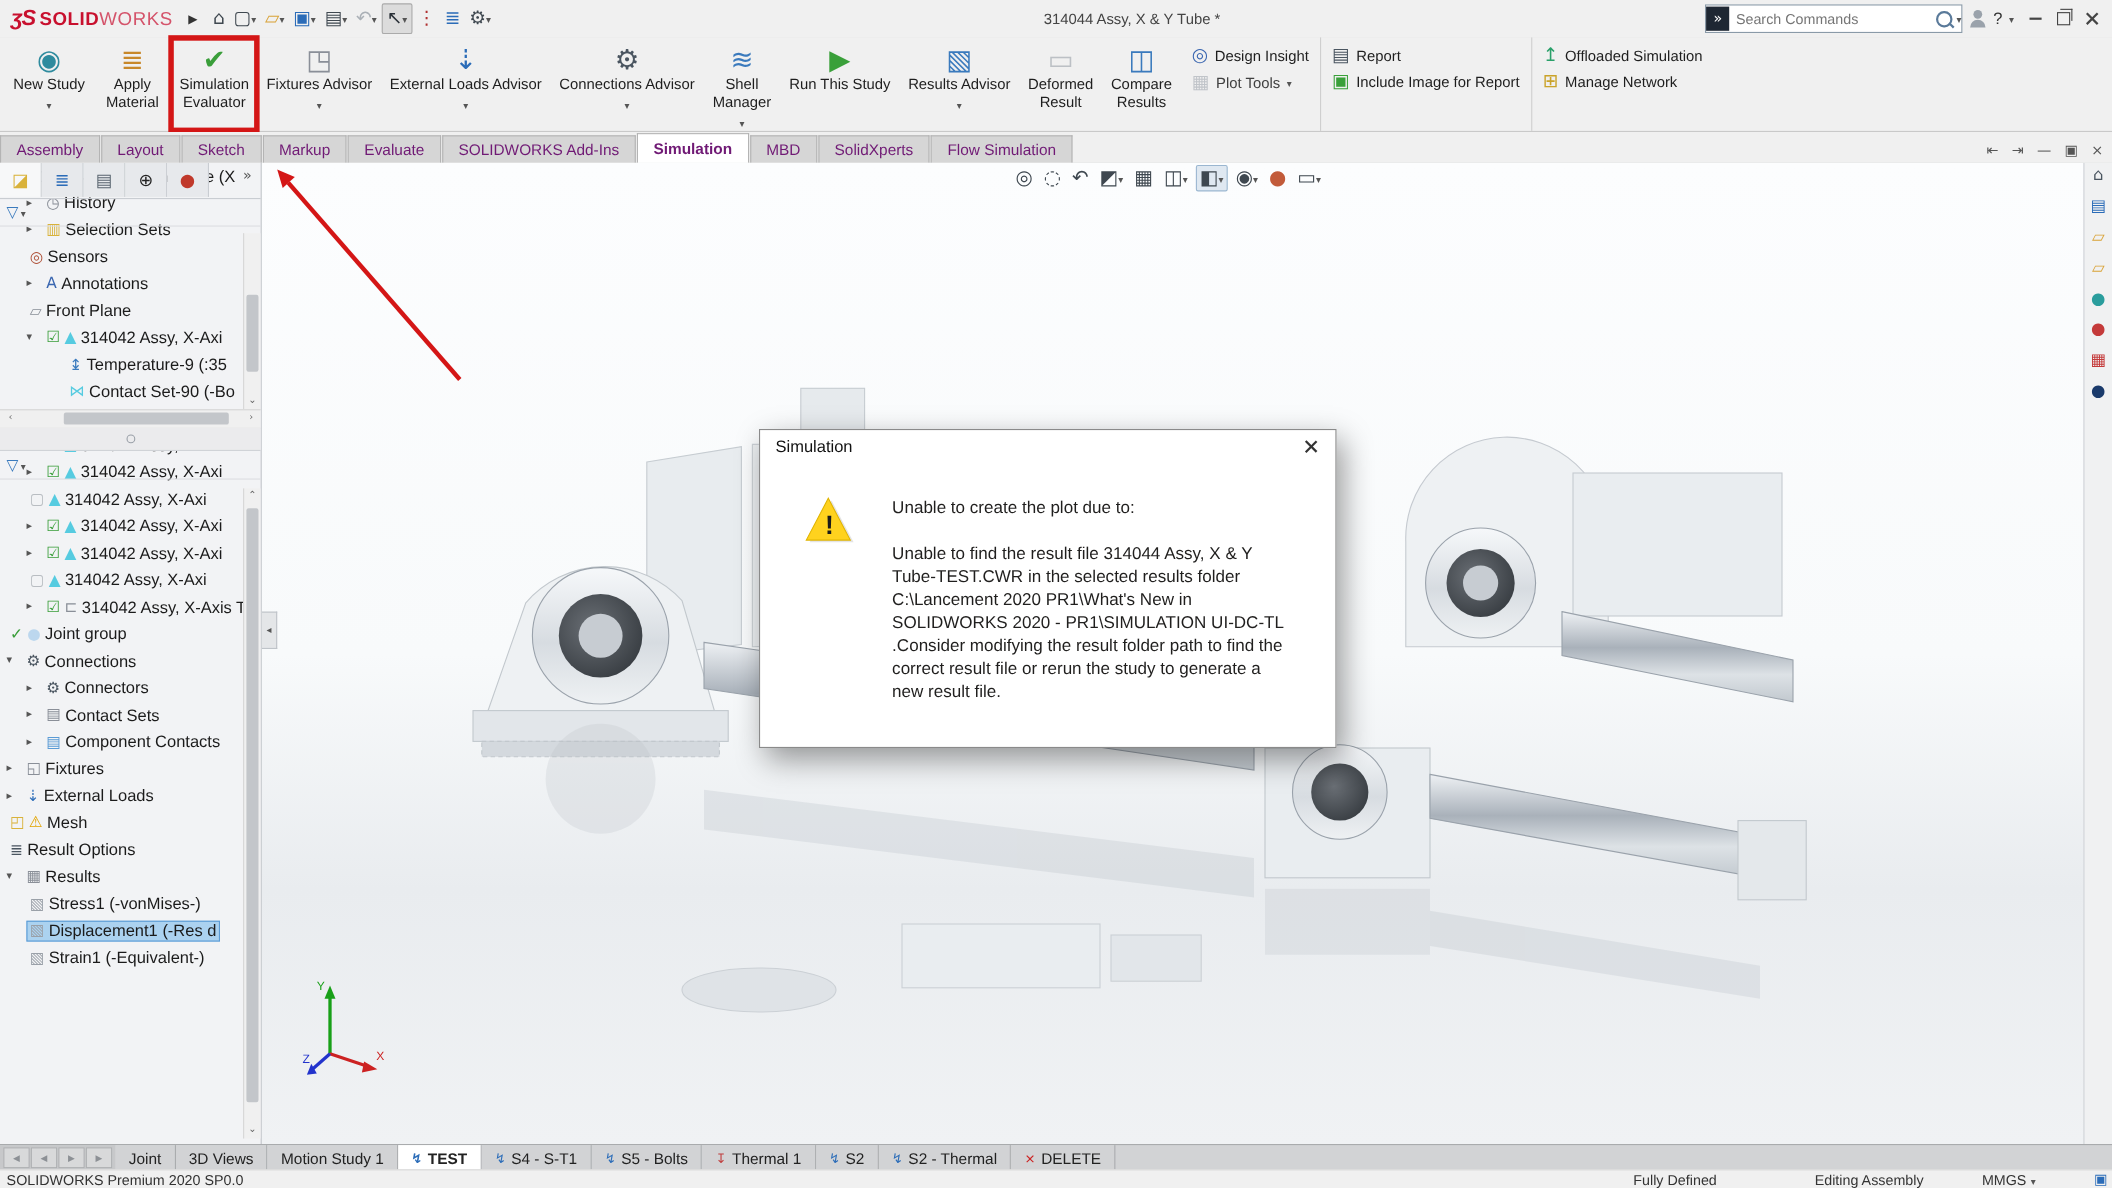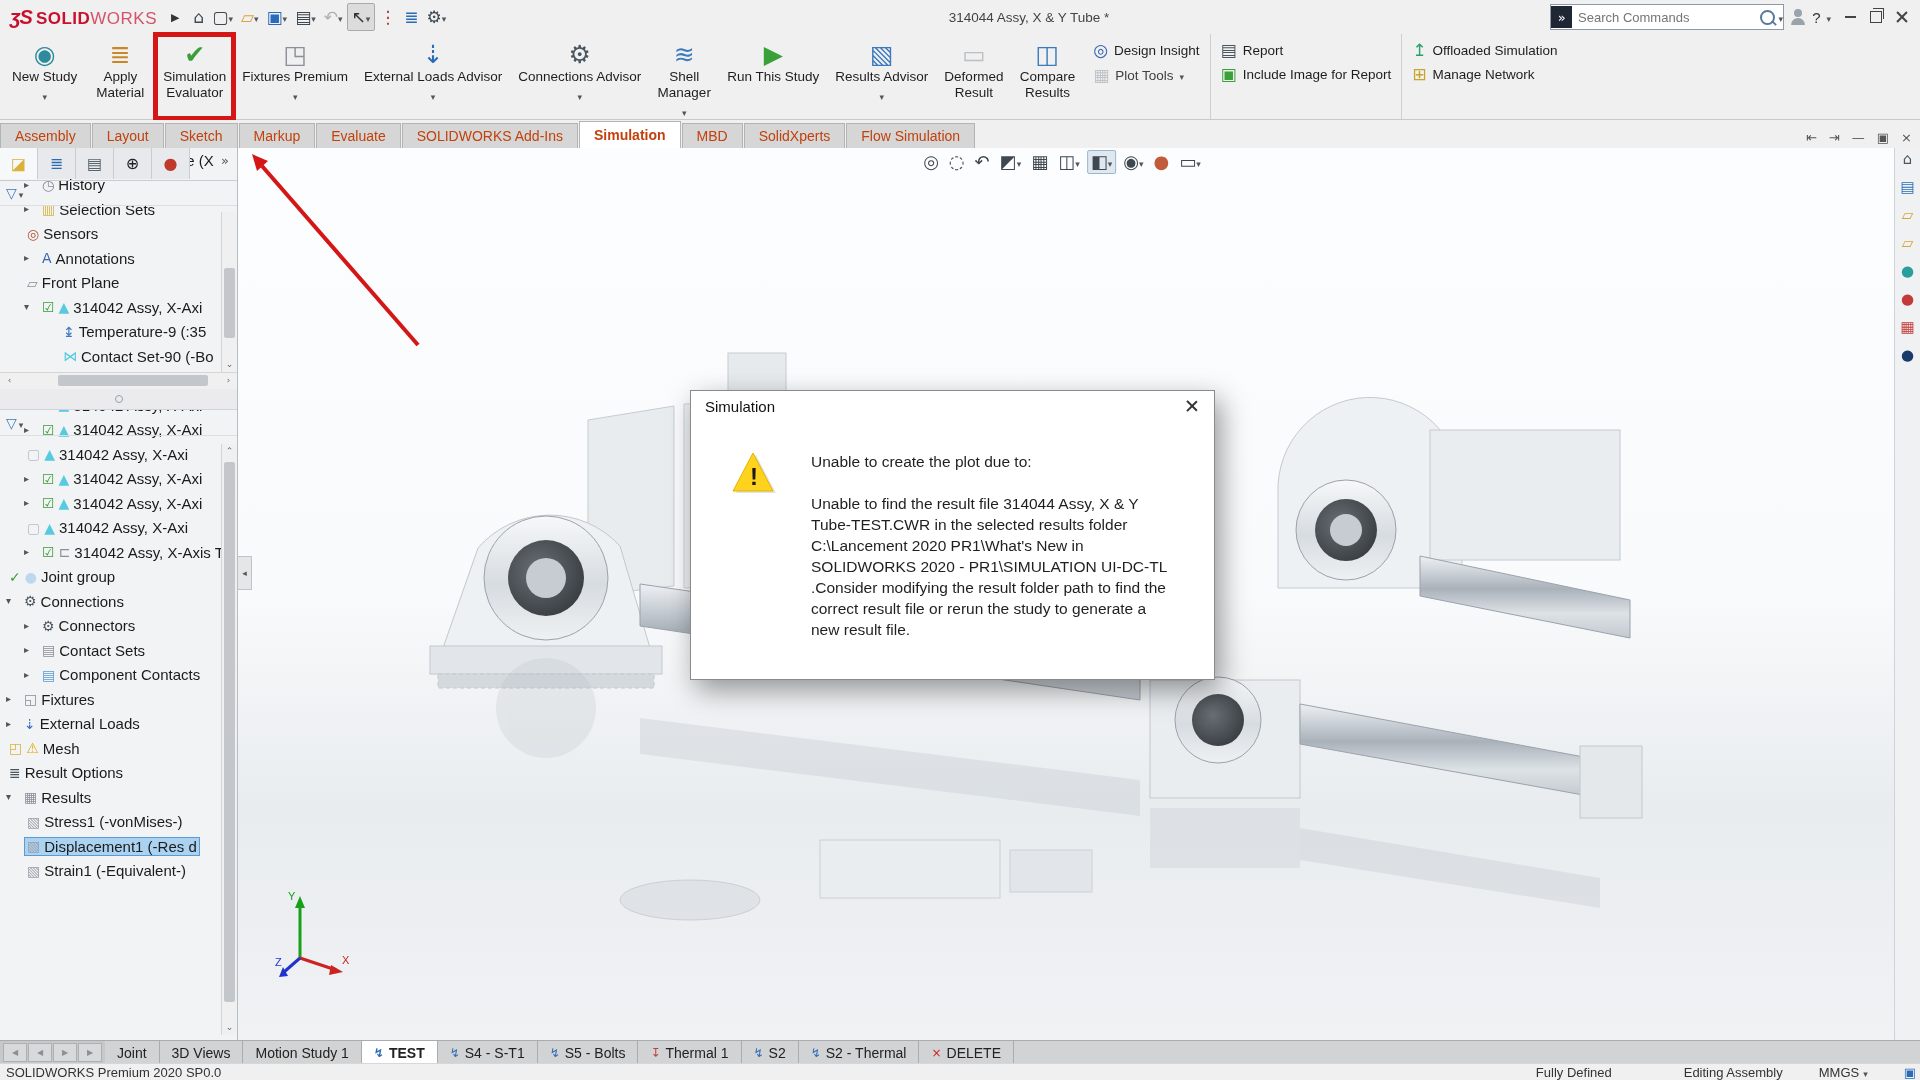--- a/index.html
+++ b/index.html
@@ -58,21 +58,21 @@
   .rstack{display:flex;flex-direction:column;justify-content:flex-start;padding:8px 10px 0;gap:7px;}
   .srow{display:flex;align-items:center;gap:6px;white-space:nowrap;}
   .srow .ric{font-size:17px;}
   .srow .slab{font-size:13.5px;color:#1e1e1e;}
   .srow.disabled .slab{color:#404040;}
 
   
   .cmdtabs{position:absolute;left:0;top:120px;width:1920px;height:28px;background:#f0f0f0;border-bottom:1px solid #bdbdbd;
            display:flex;align-items:flex-end;}
   .ctab{height:24px;display:flex;align-items:center;padding:0 14px;background:#d6d6d6;border:1px solid #b4b4b4;
-        border-bottom:0;margin-right:1px;font-size:14px;color:#c2410c;}
+        border-bottom:0;margin-right:1px;font-size:14px;color:#701a75;}
   .ctab.active{background:#fff;font-weight:bold;height:26px;}
   .ct-right{position:absolute;right:8px;bottom:4px;display:flex;gap:12px;align-items:center;}
   .ct-right .gi{font-size:13px;color:#555;}
 
   
   .workspace{position:absolute;left:0;top:148px;width:1920px;height:892px;display:flex;}
 
   
   .panel{position:relative;width:238px;height:892px;background:#f2f3f5;border-right:1px solid #b8bdc3;box-sizing:border-box;
          overflow:hidden;flex:none;}
@@ -141,21 +141,21 @@
          justify-content:center;font-size:8px;color:#8c9095;}
   .mtab{display:flex;align-items:center;gap:5px;padding:0 12px;font-size:14px;color:#222;background:#d2d3d5;
         border-right:1px solid #aaacae;}
   .mtab.active{background:#fff;font-weight:bold;}
   .mtab .mg{font-size:12px;}
 
   
   .statusbar{position:absolute;left:0;top:1063px;width:1920px;height:17px;background:#f0f0f0;border-top:1px solid #d7d7d7;
              display:flex;align-items:center;font-size:13px;color:#333;}
   .sb-left{margin-left:6px;}
-  .sb-right{position:absolute;right:4px;display:flex;align-items:center;gap:36px;}
+  .sb-right{position:absolute;right:4px;display:flex;align-items:center;gap:53px;}
   .sb-units{display:flex;align-items:center;gap:4px;}
 </style>
 </head>
 <body>
 
 <div id="root">
 
   <header class="titlebar">
     <div class="brand">
       <span class="mark">ʒS</span>
@@ -228,21 +228,21 @@
           <span class="l1">Apply</span>
           <span class="l2">Material</span>
 
         </div><div class="rbtn hl">
           <span class="ric gi" style="color: rgb(58, 158, 58);">✔</span>
           <span class="l1">Simulation</span>
           <span class="l2">Evaluator</span>
 
         </div><div class="rbtn">
           <span class="ric gi" style="color: rgb(138, 143, 152);">◳</span>
-          <span class="l1">Fixtures Premium</span>
+          <span class="l1">Fixtures Advisor</span>
           <span class="l2"></span>
           <span class="caret"></span>
         </div><div class="rbtn">
           <span class="ric gi" style="color: rgb(43, 108, 184);">⇣</span>
           <span class="l1">External Loads Advisor</span>
           <span class="l2"></span>
           <span class="caret"></span>
         </div><div class="rbtn">
           <span class="ric gi" style="color: rgb(74, 85, 96);">⚙</span>
           <span class="l1">Connections Advisor</span>

